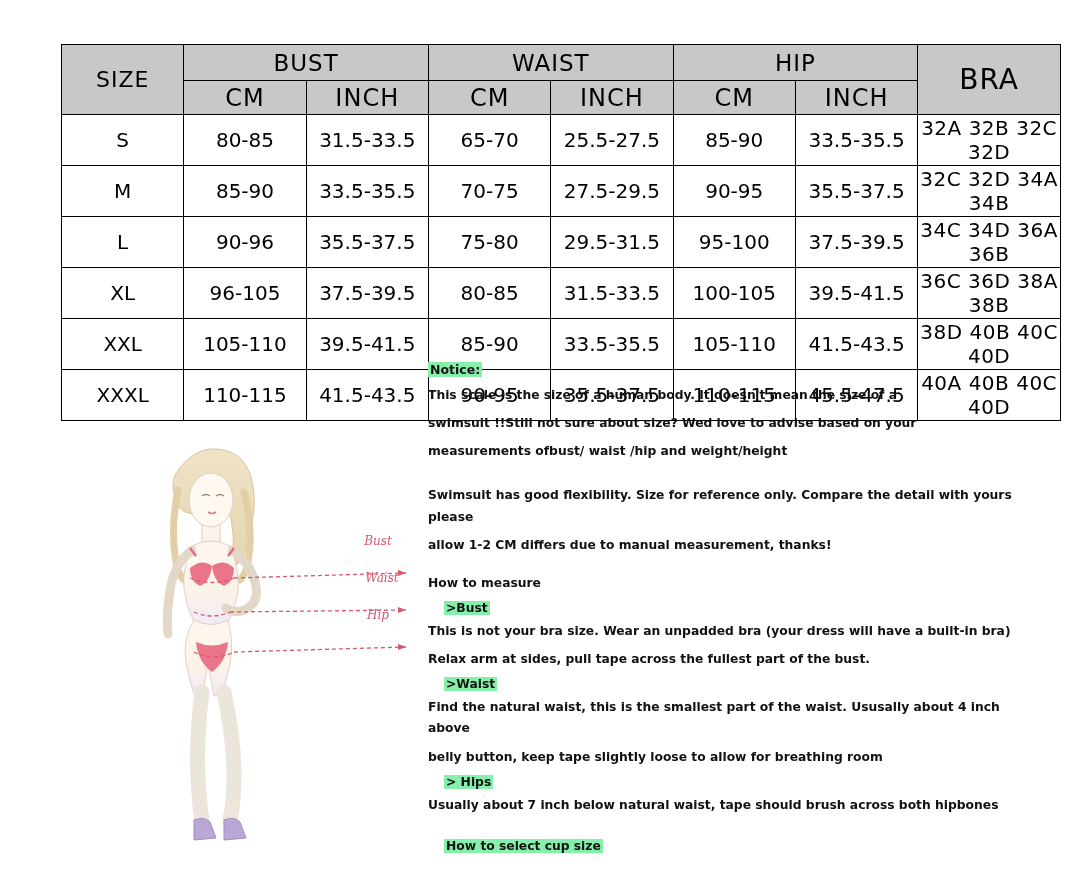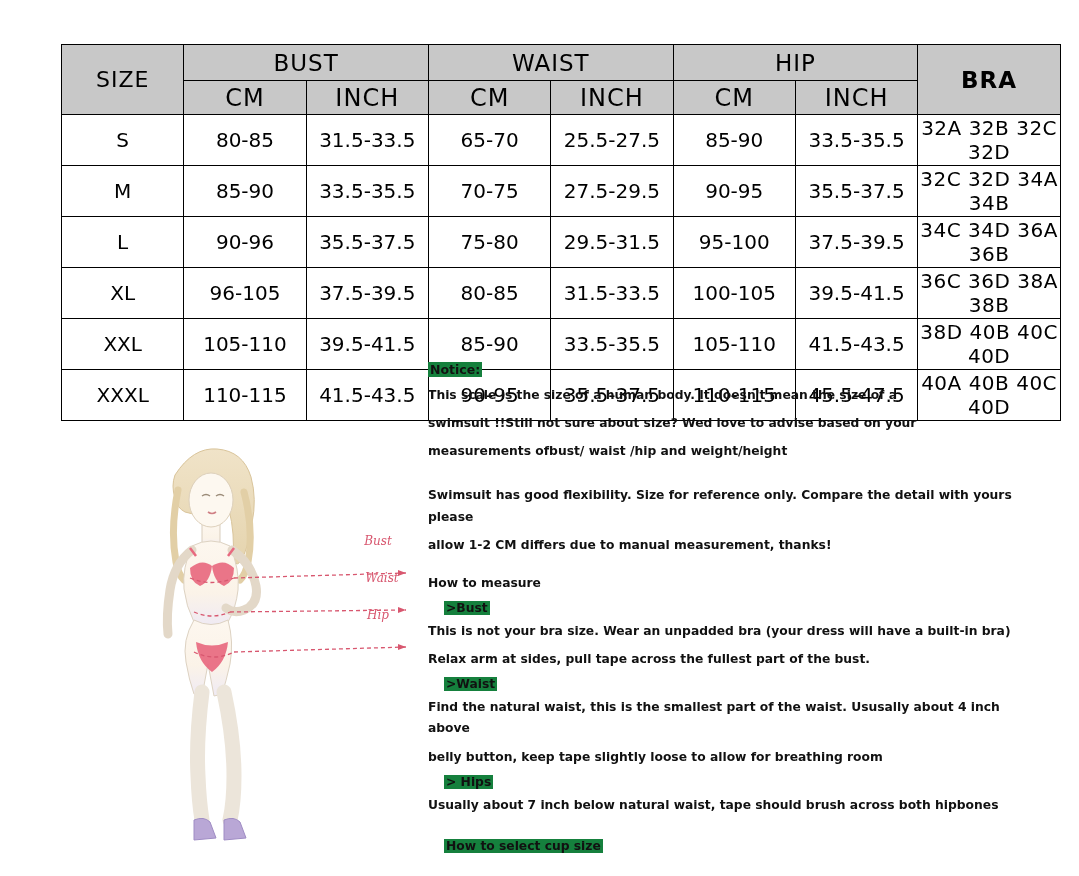--- a/index.html
+++ b/index.html
@@ -44,22 +44,22 @@
     letter-spacing: 1px;
     font-weight: normal;
   }
   .th-group {
     font-size: 23px;
     font-weight: normal;
     letter-spacing: 1px;
     height: 33px;
   }
   .th-bra {
-    font-size: 23px;
-    font-weight: bold;
+    font-size: 28px;
+    font-weight: normal;
     letter-spacing: 1px;
   }
   .th-unit {
     font-size: 24px;
     font-weight: normal;
     letter-spacing: 1px;
     height: 31px;
   }
   table.size-table tbody td {
     background: #ffffff;
@@ -92,21 +92,21 @@
   
   .notice {
     position: absolute;
     left: 428px;
     top: 362px;
     width: 610px;
     font-family: "DejaVu Sans", sans-serif;
     color: #111;
   }
   .hl {
-    background: #15803d;
+    background: #86efac;
     display: inline;
     padding: 0 2px;
   }
   .notice .head {
     font-size: 12.5px;
     font-weight: bold;
     margin-bottom: 8px;
   }
   .notice p {
     margin: 0 0 7px 0;

